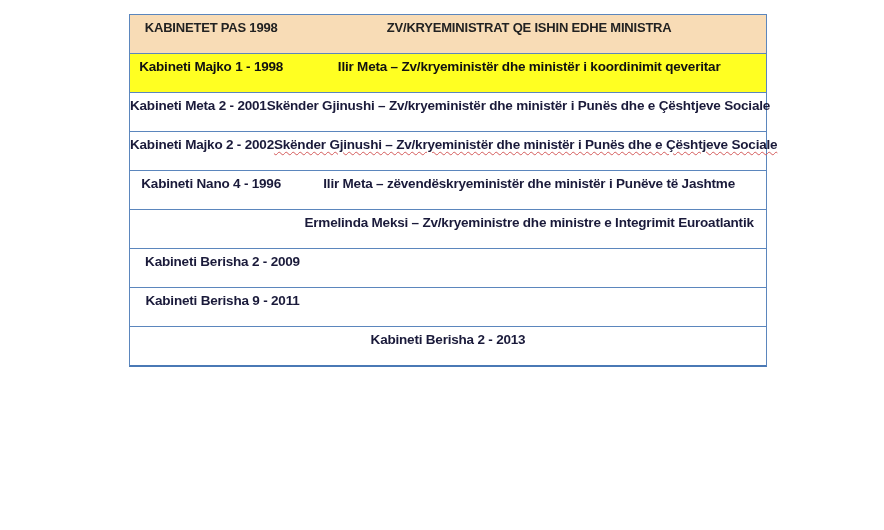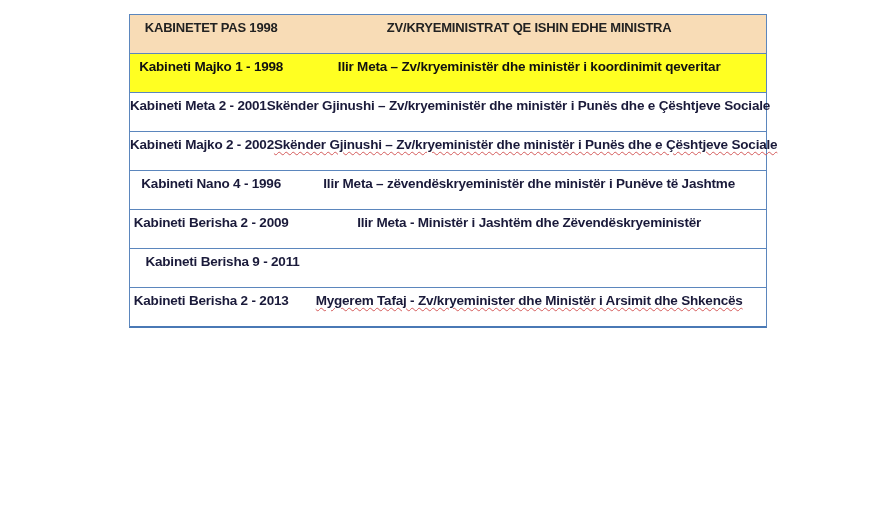--- a/index.html
+++ b/index.html
@@ -75,23 +75,25 @@
   </div>
   <div class="row">
     <div class="cell c1">Kabineti Majko 2 - 2002</div>
     <div class="cell c2 spell">Skënder Gjinushi – Zv/kryeministër dhe ministër i Punës dhe e Çështjeve Sociale</div>
   </div>
   <div class="row">
     <div class="cell c1">Kabineti Nano 4 - 1996</div>
     <div class="cell c2">Ilir Meta – zëvendëskryeministër dhe ministër i Punëve të Jashtme</div>
   </div>
   <div class="row">
+    <div class="cell c1"></div>
+    <div class="cell c2">Ermelinda Meksi – Zv/kryeministre dhe ministre e Integrimit Euroatlantik</div>
+  </div>
+  <div class="row">
     <div class="cell c1">Kabineti Berisha 2 - 2009</div>
-    <div class="cell c2">Ilir Meta - Ministër i Jashtëm dhe Zëvendëskryeministër</div>
   </div>
   <div class="row">
     <div class="cell c1">Kabineti Berisha 9 - 2011</div>
   </div>
   <div class="row">
     <div class="cell c1">Kabineti Berisha 2 - 2013</div>
-    <div class="cell c2 spell">Mygerem Tafaj - Zv/kryeminister dhe Ministër i Arsimit dhe Shkencës</div>
   </div>
 </div>
 
 </body></html>

